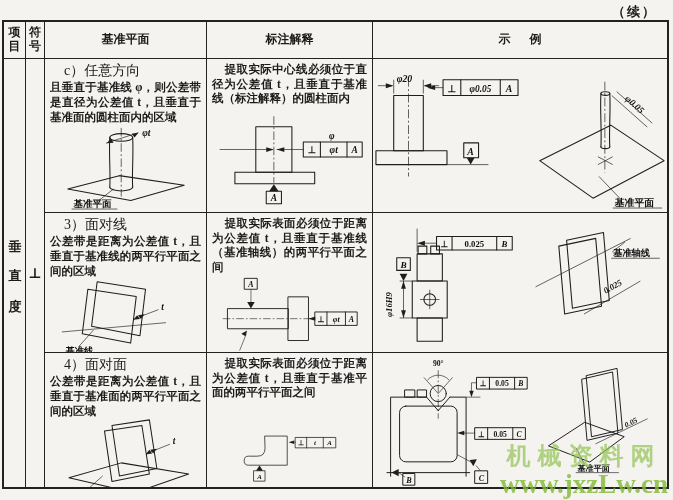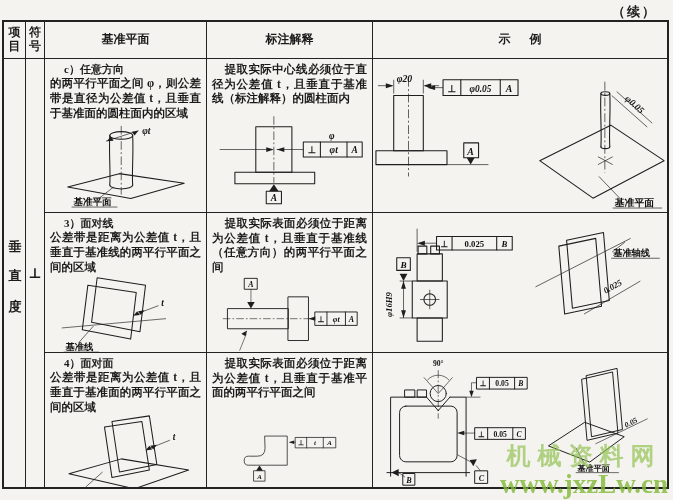--- a/index.html
+++ b/index.html
@@ -25,21 +25,21 @@
   .hdr { display:flex; align-items:center; justify-content:center; text-align:center;
          font-weight:bold; font-size:12px; line-height:1.15; }
   .hdr-wide span { letter-spacing:1.6em; text-indent:1.6em; }
   .span3 { grid-row:2 / span 3; }
   .item-cell { display:flex; align-items:center; justify-content:center; }
   .vtext { writing-mode:vertical-rl; text-orientation:upright; font-size:13px; font-weight:bold; letter-spacing:30px; }
   .sym { font-size:14px; font-weight:bold; }
   .txtcell { display:flex; flex-direction:column; padding:3px 5px 1px 5px; }
   .para { font-size:11.5px; line-height:1.28; font-weight:bold; text-align:justify; }
   .para.ind { text-indent:1.1em; }
-  .title { font-size:11px; line-height:1.3; font-weight:bold; padding-left:14px; }
+  .title { font-size:14px; line-height:1.3; font-weight:normal; padding-left:14px; }
   .dwrap { flex:1; display:flex; align-items:center; justify-content:center; }
   .excell { display:flex; align-items:center; }
   svg { display:block; }
   svg .ln { stroke:#1e1e1e; fill:none; stroke-width:1.1; stroke-linecap:round; stroke-linejoin:round; }
   svg .tn { stroke:#1e1e1e; fill:none; stroke-width:0.7; }
   svg .cl { stroke:#1e1e1e; fill:none; stroke-width:0.7; stroke-dasharray:9 2.5 2 2.5; }
   svg .fl { fill:#1e1e1e; stroke:none; }
   svg text { fill:#111; stroke:none; font-family:"Liberation Serif",serif; font-weight:bold; }
   svg .it { font-style:italic; }
   svg .mid { text-anchor:middle; }
@@ -64,21 +64,21 @@
 
   <div class="cell span3 item-cell last-row">
     <span class="vtext">垂直度</span>
   </div>
   <div class="cell span3 item-cell last-row">
     <span class="sym">⊥</span>
   </div>
 
   <div class="cell txtcell">
     <div class="title">c）任意方向</div>
-    <div class="para">的两平行平面之间 φ，则公差带是直径为公差值 t，且垂直于基准面的圆柱面内的区域</div>
+    <div class="para">且垂直于基准线 φ，则公差带是直径为公差值 t，且垂直于基准面的圆柱面内的区域</div>
     <div class="dwrap">
       <svg width="150" height="84" viewBox="0 0 150 88">
         <line class="cl" x1="70" y1="2" x2="70" y2="74"></line>
         <ellipse class="ln" cx="70" cy="12" rx="12" ry="4"></ellipse>
         <path class="ln" d="M58,12 C57,32 59,50 58,64"></path>
         <path class="ln" d="M82,12 C83,32 81,50 82,64"></path>
         <path class="ln" d="M58,64 A12,4 0 0 0 82,64"></path>
         <path class="ln" d="M14,66 L68,52 L136,62 L80,78 Z"></path>
         <line class="tn" x1="54" y1="18" x2="88" y2="7"></line>
         <polygon class="fl" points="55,18 62,17.5 59,13"></polygon>
@@ -173,21 +173,21 @@
         <line class="tn" x1="94" y1="40" x2="110" y2="34"></line>
         <text class="it" x="113" y="34" font-size="10">t</text>
         <line class="tn" x1="24" y1="74" x2="40" y2="56"></line>
         <text x="10" y="82" font-size="10">基准线</text>
         <line class="tn" x1="8" y1="84" x2="46" y2="84"></line>
       </svg>
     </div>
   </div>
 
   <div class="cell txtcell">
-    <div class="para ind">提取实际表面必须位于距离为公差值 t，且垂直于基准线（任意方向）的两平行平面之间</div>
+    <div class="para ind">提取实际表面必须位于距离为公差值 t，且垂直于基准线（基准轴线）的两平行平面之间</div>
     <div class="dwrap">
       <svg width="152" height="84" viewBox="0 0 164 100">
         <rect class="ln" x="8" y="40" width="72" height="24"></rect>
         <rect class="ln" x="80" y="26" width="24" height="52"></rect>
         <line class="cl" x1="2" y1="52" x2="112" y2="52"></line>
         <rect class="ln" x="28" y="4" width="15" height="13"></rect>
         <text class="mid it" x="35.5" y="14.5" font-size="9.5">A</text>
         <line class="tn" x1="35.5" y1="17" x2="35.5" y2="33"></line>
         <polygon class="fl" points="35.5,40 31,32 40,32"></polygon>
         <rect class="ln" x="112" y="44" width="50" height="16"></rect>

